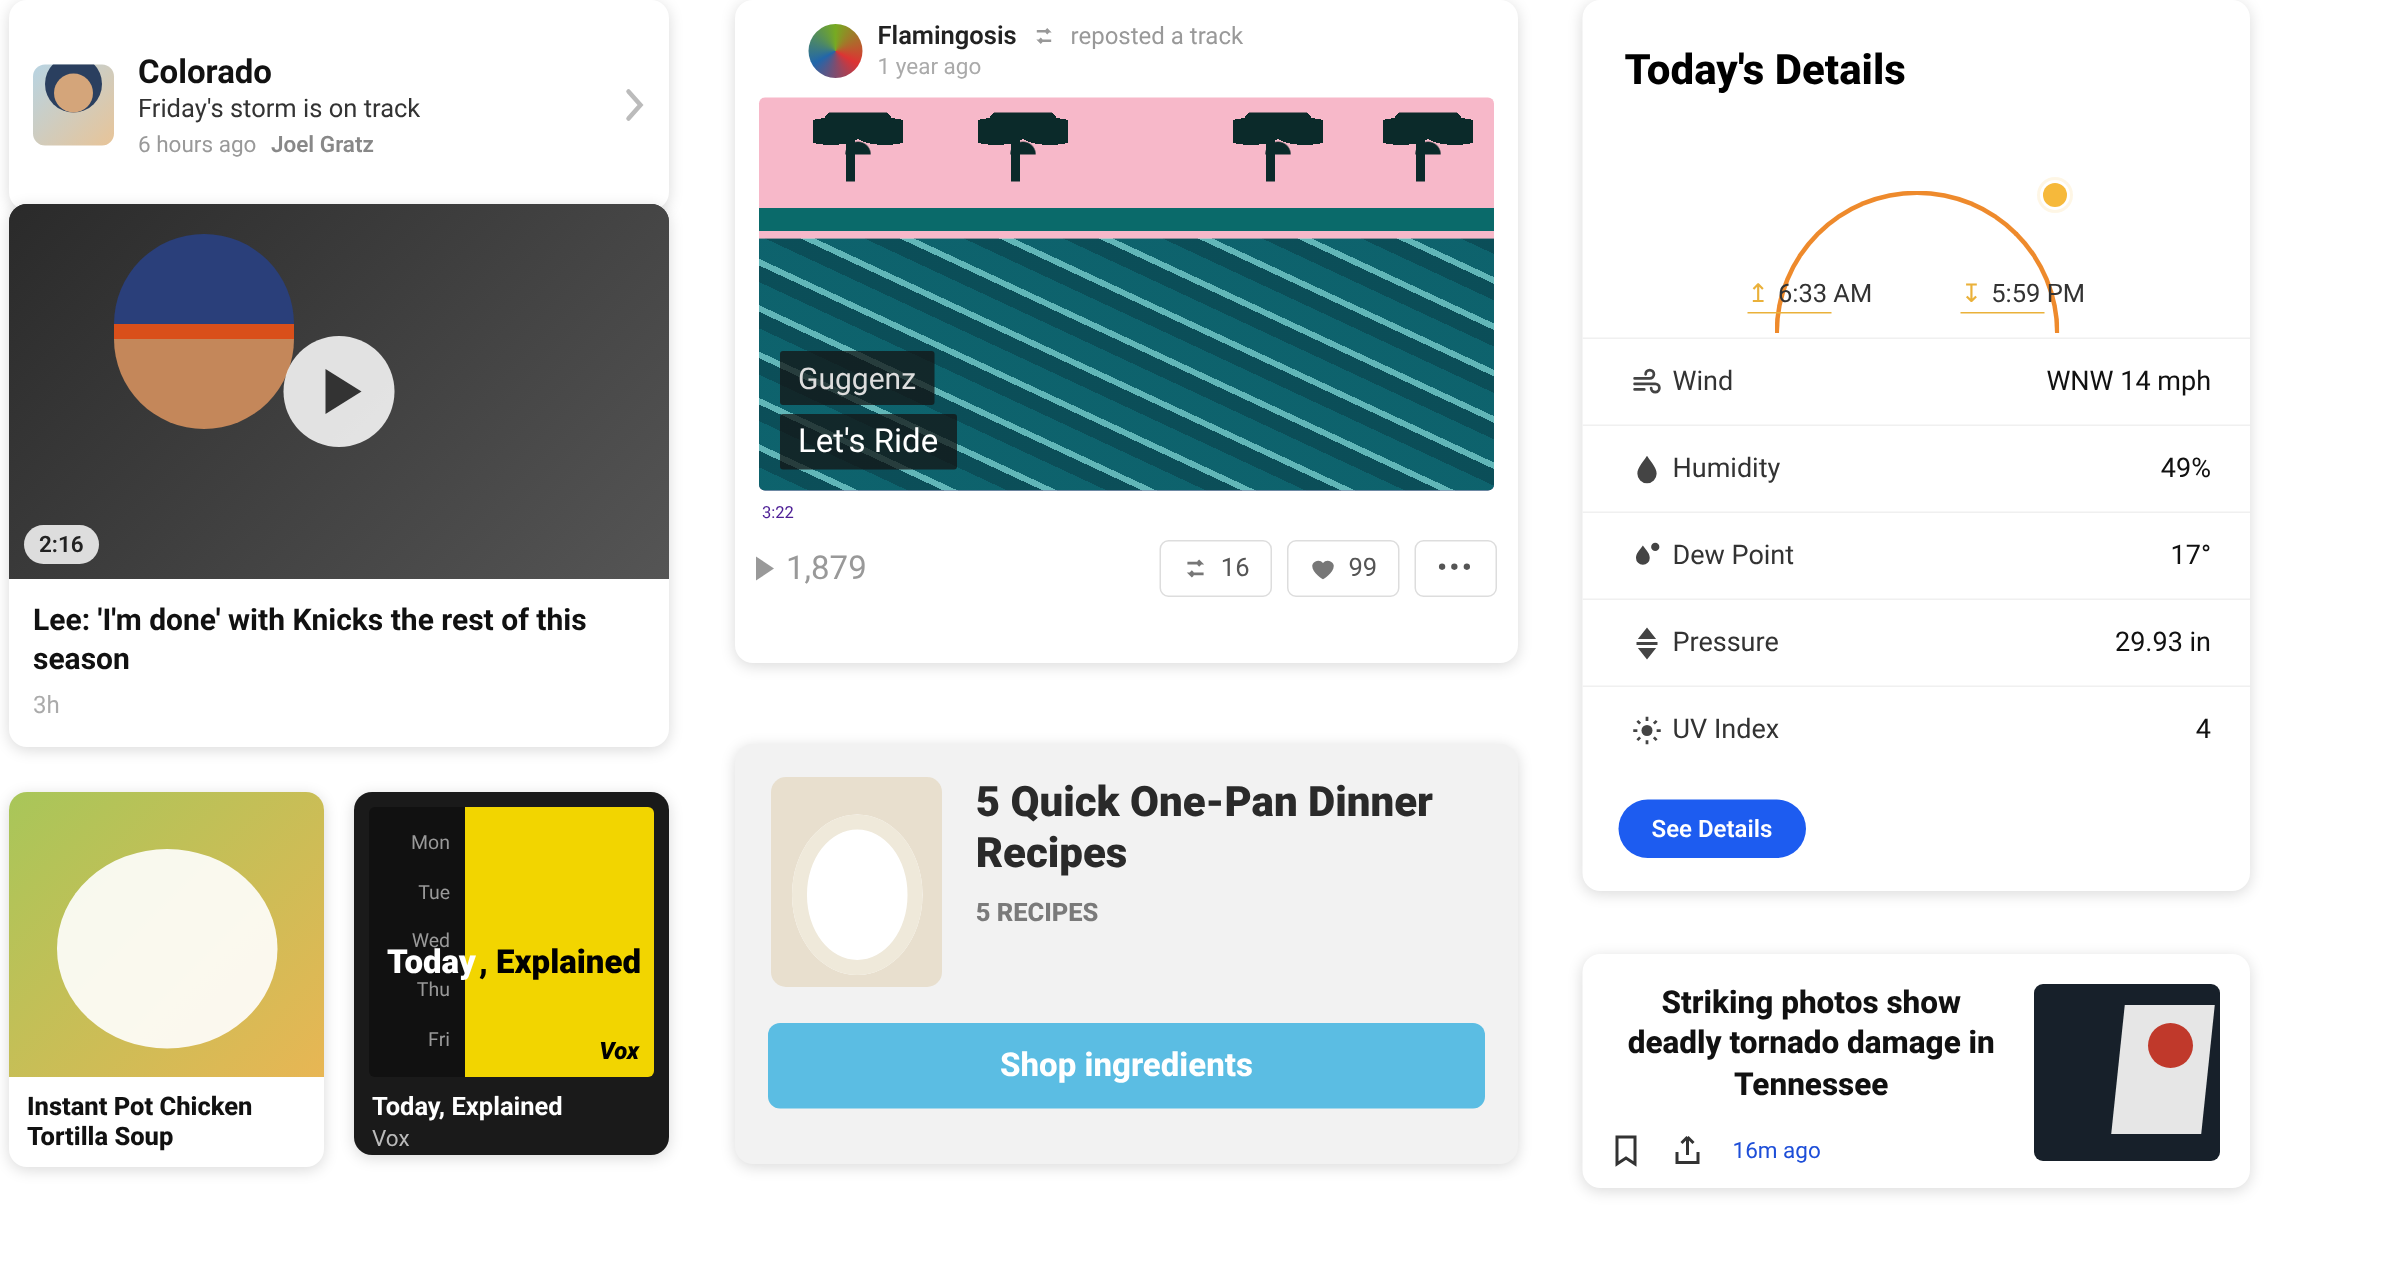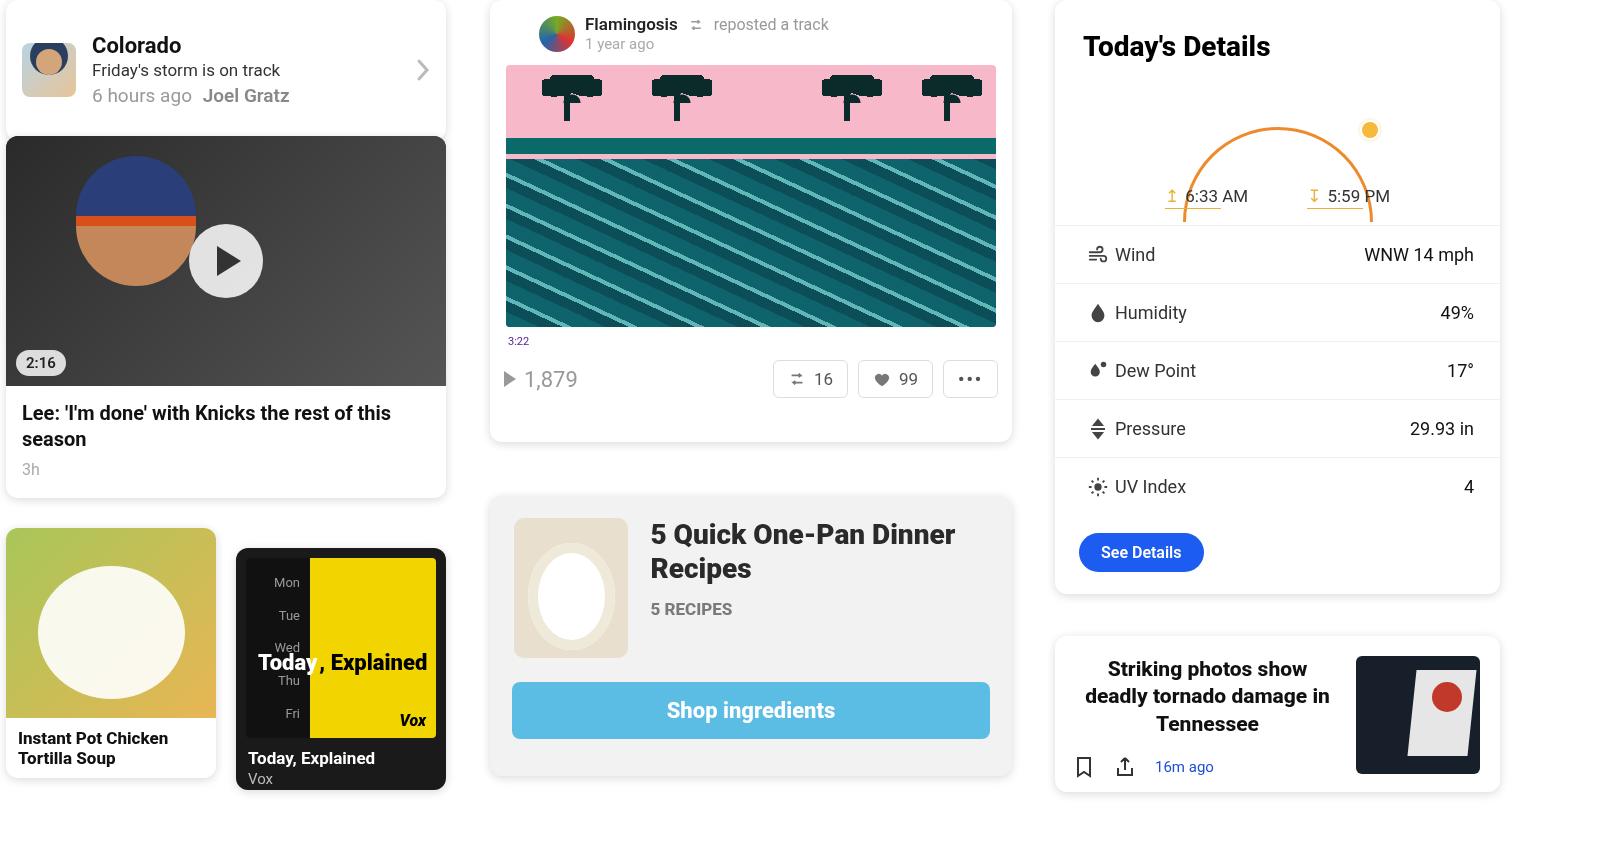--- a/index.html
+++ b/index.html
@@ -12,21 +12,21 @@
   }
   .card { background:#fff; border-radius:12px; box-shadow:0 2px 10px rgba(0,0,0,.15); position:absolute; overflow:hidden; }
 
   
   #colorado { left:6px; top:0; width:440px; height:140px; display:flex; align-items:center; padding:12px 16px; }
   #colorado .avatar { width:54px; height:54px; border-radius:8px; background:linear-gradient(135deg,#b8d4e3,#e8c498); margin-right:16px; position:relative; overflow:hidden; }
   #colorado .avatar::after{content:"";position:absolute;left:14px;top:6px;width:26px;height:26px;border-radius:50%;background:#d4a57a;box-shadow:0 -6px 0 6px #2a3f5f;}
   #colorado .body { flex:1; }
   #colorado .title { font-weight:700; font-size:22px; color:#111; }
   #colorado .sub { font-size:17px; color:#333; margin-top:2px;}
-  #colorado .meta { font-size:19px; color:#999; margin-top:4px;}
+  #colorado .meta { font-size:15px; color:#999; margin-top:4px;}
   #colorado .meta .author{color:#888;font-weight:600;margin-left:6px;}
   #colorado .chev { color:#bbb; }
 
   
   #video { left:6px; top:136px; width:440px; height:362px; }
   #video .thumb { width:100%; height:250px; background:#333 linear-gradient(135deg,#2a2a2a,#555); position:relative; }
   #video .playbig{position:absolute;left:50%;top:50%;transform:translate(-50%,-50%);width:74px;height:74px;border-radius:50%;background:rgba(255,255,255,.85);display:flex;align-items:center;justify-content:center;}
   #video .playbig .tri{width:0;height:0;border-left:24px solid #333;border-top:15px solid transparent;border-bottom:15px solid transparent;margin-left:6px;}
   #video .dur{position:absolute;left:10px;bottom:10px;background:rgba(235,235,235,.92);color:#222;font-weight:600;border-radius:14px;padding:4px 10px;font-size:15px;}
   #video .body{padding:14px 16px 10px;}
@@ -36,21 +36,21 @@
   #video .thumb::before{content:"";position:absolute;left:70px;top:30px;width:120px;height:120px;border-radius:50%;background:#c4875a;}
   #video .thumb::after{content:"";position:absolute;left:70px;top:20px;width:120px;height:60px;border-radius:60px 60px 0 0;background:#2a3f7a;border-bottom:10px solid #d94f1a;}
 
   
   #soup { left:6px; top:528px; width:210px; height:250px; }
   #soup .img{height:190px;background:linear-gradient(135deg,#a8c659,#e8b654);position:relative;}
   #soup .img::after{content:"";position:absolute;left:15%;top:20%;width:70%;height:70%;border-radius:50%;background:rgba(255,255,255,.9);}
   #soup .lbl{padding:10px 12px;font-weight:800;font-size:17px;line-height:1.2;color:#111;}
 
   
-  #podcast { left:236px; top:548px; width:210px; height:242px; background:#1a1a1a; color:#fff; }
+  #podcast { left:236px; top:528px; width:210px; height:242px; background:#1a1a1a; color:#fff; }
   #podcast .cover{margin:10px 10px 0 10px;height:180px;background:#111;display:flex;border-radius:4px;overflow:hidden;}
   #podcast .days{width:64px;display:flex;flex-direction:column;justify-content:space-around;padding:8px 0;font-size:13px;color:#999;text-align:right;}
   #podcast .days span{padding-right:10px;}
   #podcast .yellow{flex:1;background:#f2d500;position:relative;}
   #podcast .yellow .lg{position:absolute;left:-56px;right:8px;top:58%;transform:translateY(-50%);display:flex;align-items:baseline;}
   #podcast .yellow .lg .t{font-weight:900;color:#fff;font-size:22px;padding-left:4px;}
   #podcast .yellow .lg .e{font-weight:900;color:#000;font-size:22px;padding-left:2px;}
   #podcast .yellow .vox{position:absolute;right:10px;bottom:8px;font-style:italic;font-weight:900;color:#000;font-size:16px;}
   #podcast .meta{padding:10px 12px 0;}
   #podcast .meta .t{font-weight:700;font-size:17px;}
@@ -197,20 +197,24 @@
       </span>
       <span class="rep">reposted a track</span>
       <div class="when">1 year ago</div>
     </div>
   </div>
   <div class="cover">
     <div class="palm p1"></div>
       <div class="palm p2"></div>
       <div class="palm p3"></div>
       <div class="palm p4"></div>
+    <div class="labels">
+      <span class="ar">Guggenz</span>
+      <span class="tt">Let's Ride</span>
+    </div>
   </div>
   <div class="dur">3:22</div>
   <div class="foot">
     <div class="plays">
       <div class="tri"></div>
       <span>1,879</span>
     </div>
     <div class="spacer"></div>
     <div class="btn">
       <svg viewBox="0 0 20 16">

